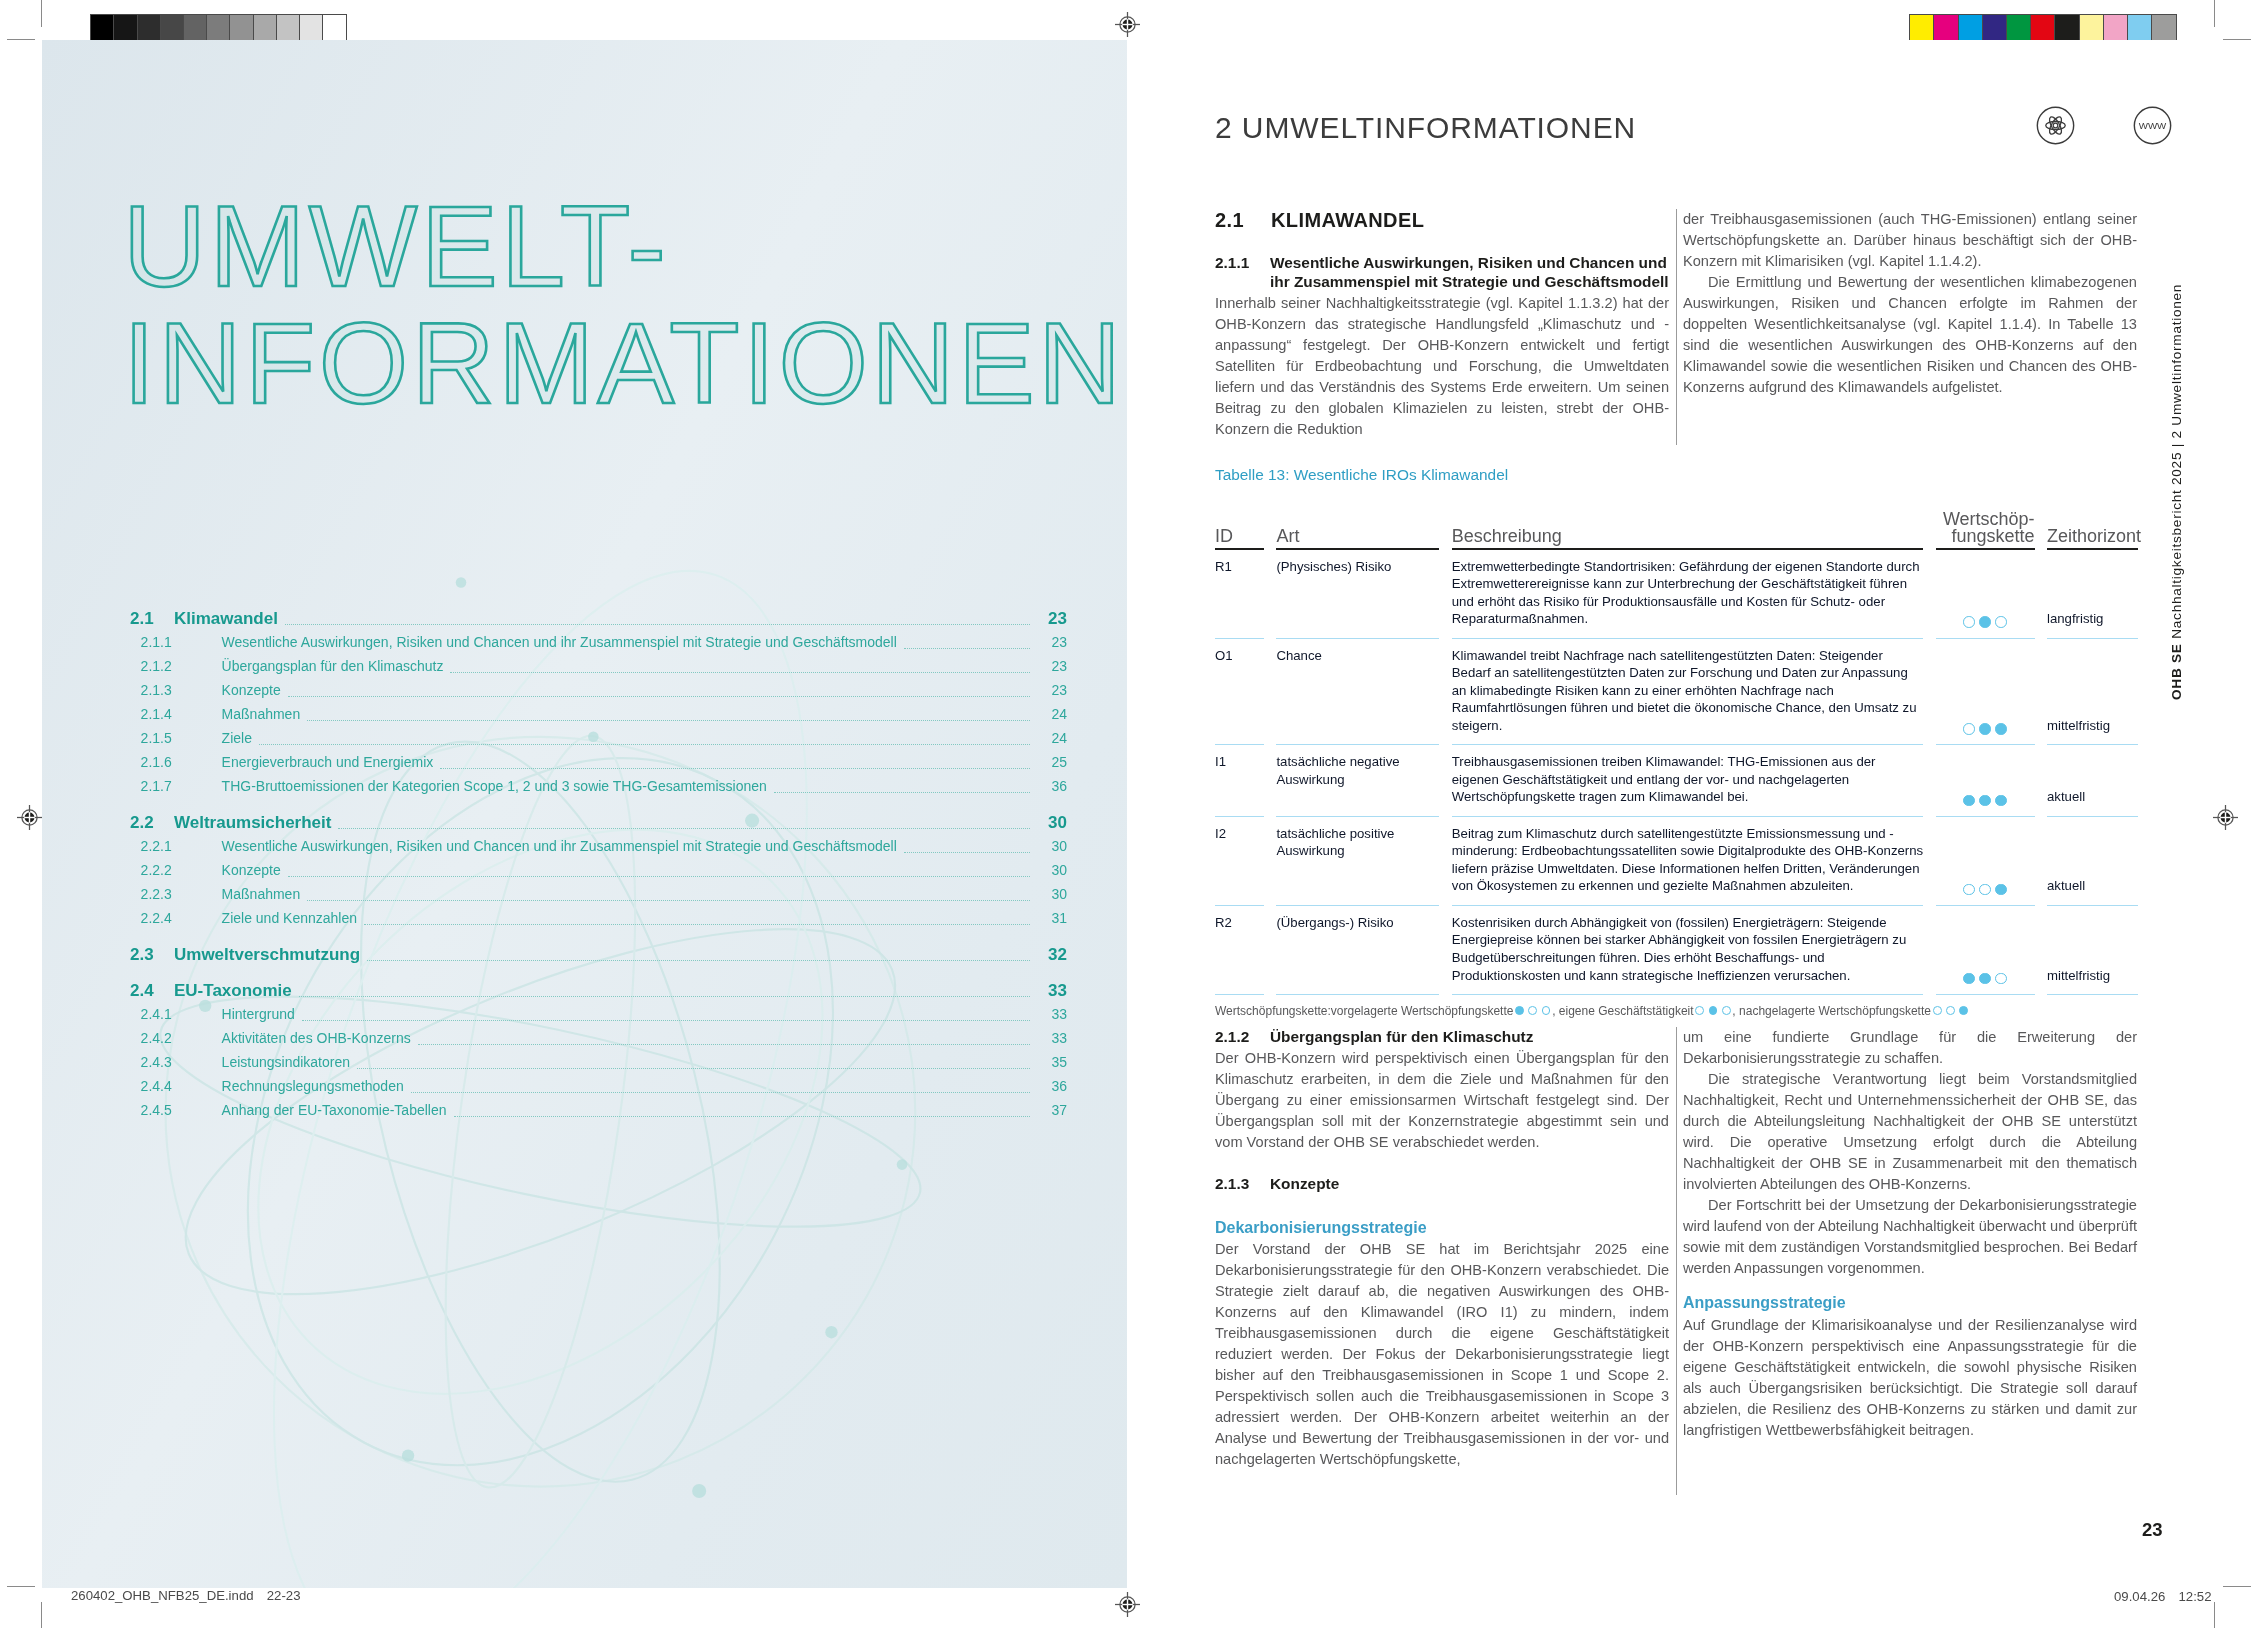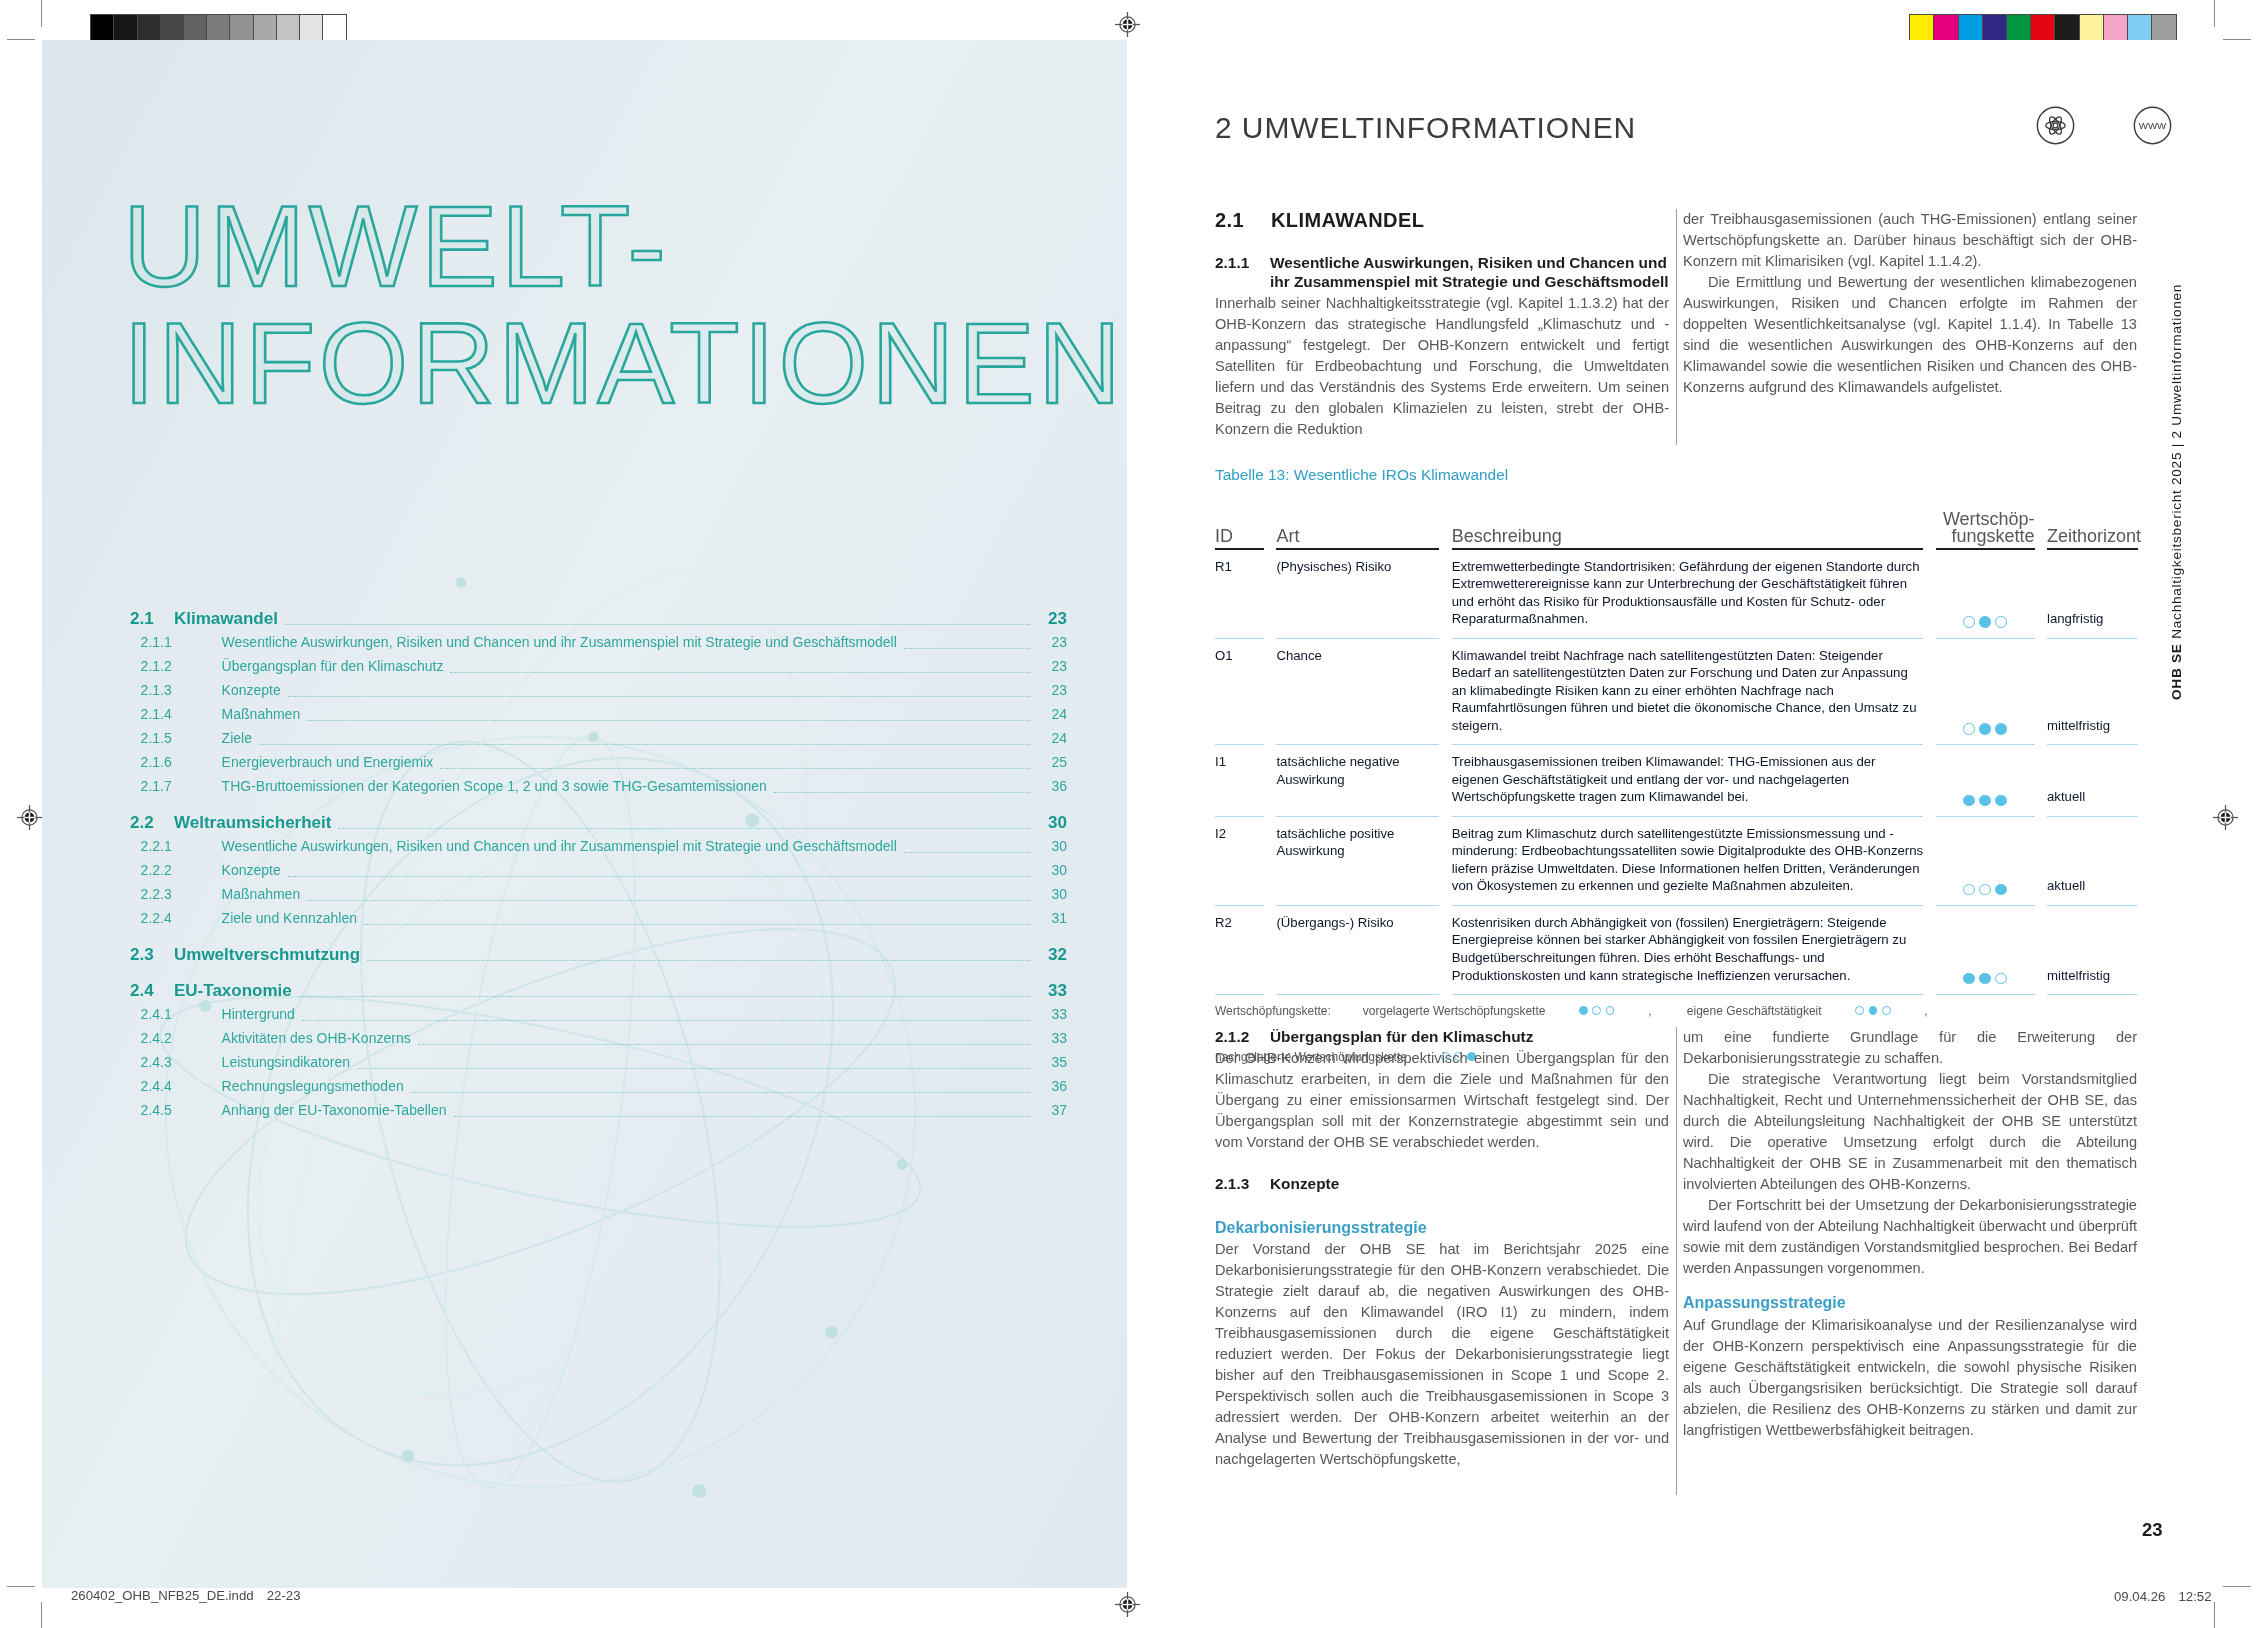--- a/index.html
+++ b/index.html
@@ -50,21 +50,21 @@
     font-size:18px;line-height:17px;color:#58585a;}
   .thead .cell.right{justify-content:flex-end;text-align:right;white-space:pre-line;}
   .trow .cell{padding:8px 0 9.7px 0;border-bottom:1.8px solid #a9dcf3;font-size:13.2px;line-height:17.6px;color:#0f172a;}
   .trow .cell.desc{text-align:left;}
   .trow .cell.chain{display:flex;align-items:flex-end;justify-content:center;}
   .trow .cell.zeit{display:flex;align-items:flex-end;}
   .dots{display:inline-flex;gap:4.4px;align-items:center;}
   .dot{width:11.5px;height:11.5px;border:1.8px solid #5bc2e7;border-radius:50%;box-sizing:border-box;background:transparent;}
   .dot.filled{background:#5bc2e7;}
   .dots.small .dot{width:8.8px;height:8.8px;border-width:1.3px;}
-  #tfootnote{margin-top:8.8px;font-size:12px;color:#58585a;display:flex;align-items:center;flex-wrap:wrap;gap:32px;}
+  #tfootnote{margin-top:8.8px;font-size:12px;color:#58585a;display:flex;align-items:center;flex-wrap:wrap;}
   #tfootnote .dots{margin:0 1.8px;}
   
   #sidebar{position:absolute;right:23px;top:157px;height:503px;writing-mode:vertical-rl;transform:rotate(180deg);
     font-size:13.7px;letter-spacing:0.7px;color:#1d1d1b;white-space:nowrap;}
   #sidebar .b{font-weight:700;}
   #pagenum{position:absolute;left:1015px;top:1479px;font-size:18.5px;font-weight:700;color:#1d1d1b;}
   .slug{position:absolute;font-size:13.2px;color:#4a4a4a;}
   #slug-left{left:71px;top:1588px;}
   #slug-right{left:2114px;top:1589px;}
 </style>

